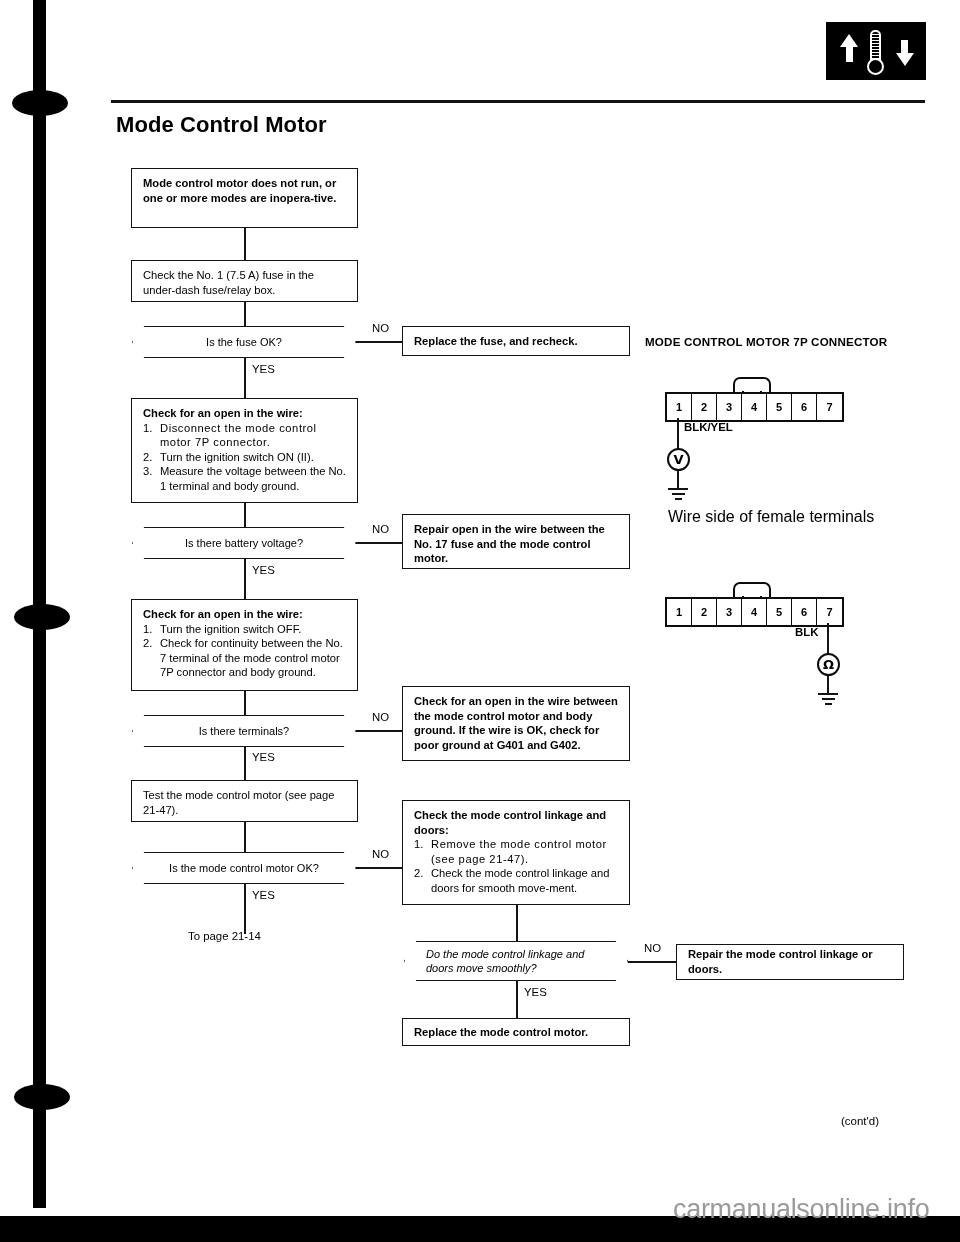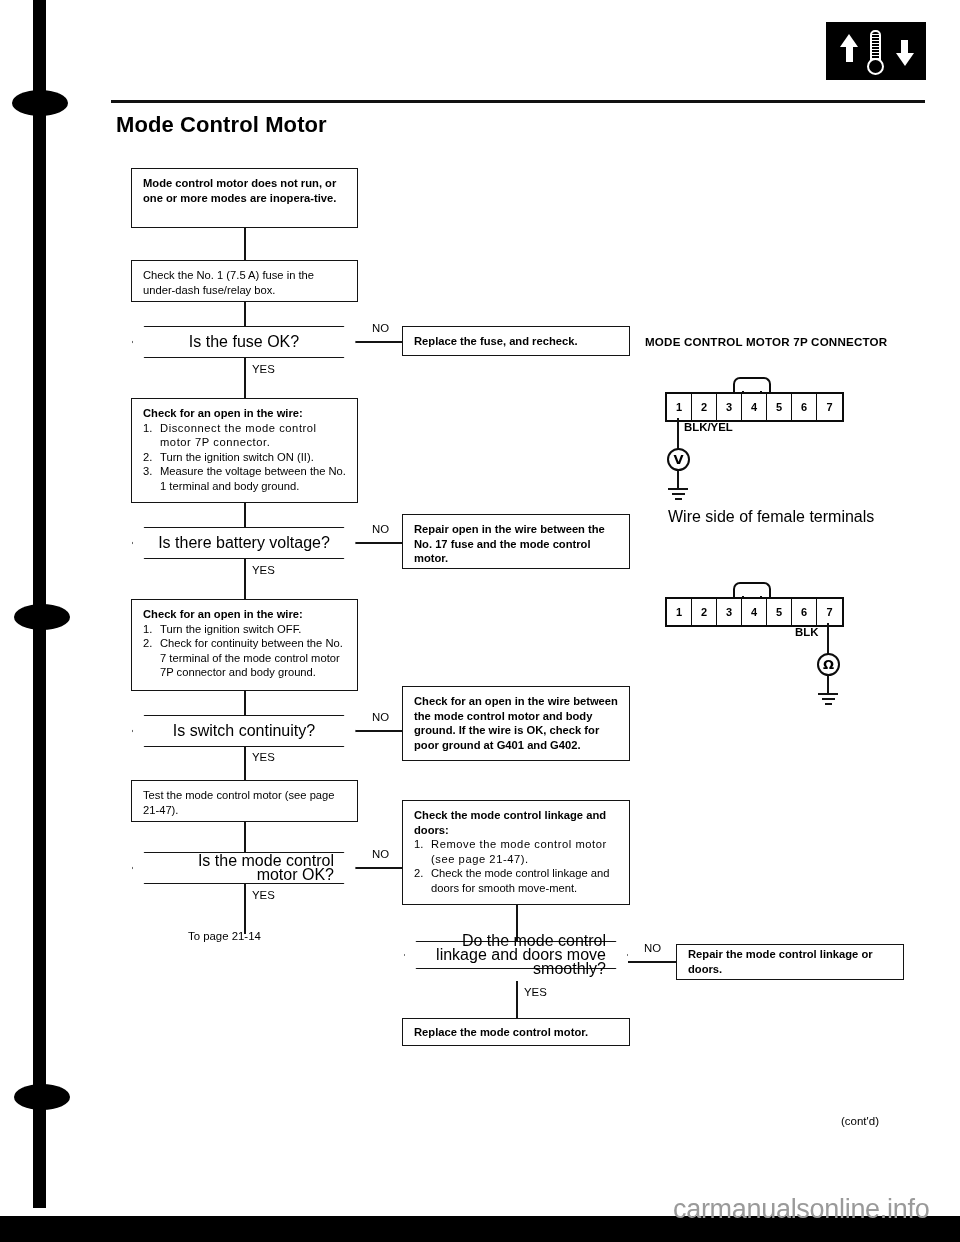--- a/index.html
+++ b/index.html
@@ -119,22 +119,22 @@
   }
   .box ol li .num {
     position: absolute; left: 0; top: 0;
   }
   .loose { letter-spacing: 0.55px; }
 
   
   .hex {
     position: absolute;
     display: flex; align-items: center; justify-content: center;
-    font-size: 16px;
-    text-align: right;
+    font-size: 11px;
+    text-align: left;
     line-height: 14px;
   }
   .hex .hex-shape {
     position: absolute; inset: 0;
     border: 1.6px solid #141414;
     background: #fff;
     clip-path: polygon(5.5% 0, 94.5% 0, 100% 50%, 94.5% 100%, 5.5% 100%, 0 50%);
   }
   .hex .hex-label {
     position: relative; z-index: 2; padding: 0 22px;
@@ -291,21 +291,21 @@
     <span class="hdr">Check for an open in the wire:</span>
     <ol>
       <li><span class="num">1.</span><span>Turn the ignition switch OFF.</span></li>
       <li><span class="num">2.</span><span>Check for continuity between the No. 7 terminal of the mode control motor 7P connector and body ground.</span></li>
     </ol>
   </div>
   <div class="vline" style="left:244px; top:691px; height:24px;"></div>
 
   <div class="hex" style="left:132px; top:715px; width:224px; height:32px;">
     <div class="hex-shape"></div>
-    <div class="hex-label">Is switch continuity?</div>
+    <div class="hex-label">Is there terminals?</div>
   </div>
   <div class="hline" style="left:356px; top:730px; width:46px;"></div>
   <div class="lbl" style="left:372px; top:711px;">NO</div>
   <div class="box bold" style="left:402px; top:686px; width:228px; height:75px;">Check for an open in the wire between the mode control motor and body ground. If the wire is OK, check for poor ground at G401 and G402.</div>
   <div class="vline" style="left:244px; top:747px; height:33px;"></div>
   <div class="lbl" style="left:252px; top:751px;">YES</div>
 
   <div class="box" style="left:131px; top:780px; width:227px; height:42px;">Test the mode control motor (see page 21-47).</div>
   <div class="vline" style="left:244px; top:822px; height:30px;"></div>
 
@@ -321,21 +321,21 @@
 
   <div class="box" style="left:402px; top:800px; width:228px; height:105px;">
     <span class="hdr">Check the mode control linkage and doors:</span>
     <ol>
       <li><span class="num">1.</span><span class="loose">Remove the mode control motor (see page 21-47).</span></li>
       <li><span class="num">2.</span><span>Check the mode control linkage and doors for smooth move-ment.</span></li>
     </ol>
   </div>
   <div class="vline" style="left:516px; top:905px; height:36px;"></div>
 
-  <div class="hex" style="left:404px; top:941px; width:224px; height:28px;">
+  <div class="hex" style="left:404px; top:941px; width:224px; height:40px;font-style:italic;">
     <div class="hex-shape"></div>
     <div class="hex-label">Do the mode control linkage and doors move smoothly?</div>
   </div>
   <div class="hline" style="left:628px; top:961px; width:48px;"></div>
   <div class="lbl" style="left:644px; top:942px;">NO</div>
   <div class="box bold" style="left:676px; top:944px; width:228px; height:36px; display:flex; align-items:center;">Repair the mode control linkage or doors.</div>
   <div class="vline" style="left:516px; top:981px; height:37px;"></div>
   <div class="lbl" style="left:524px; top:986px;">YES</div>
   <div class="box bold" style="left:402px; top:1018px; width:228px; height:28px; display:flex; align-items:center;">Replace the mode control motor.</div>
 

